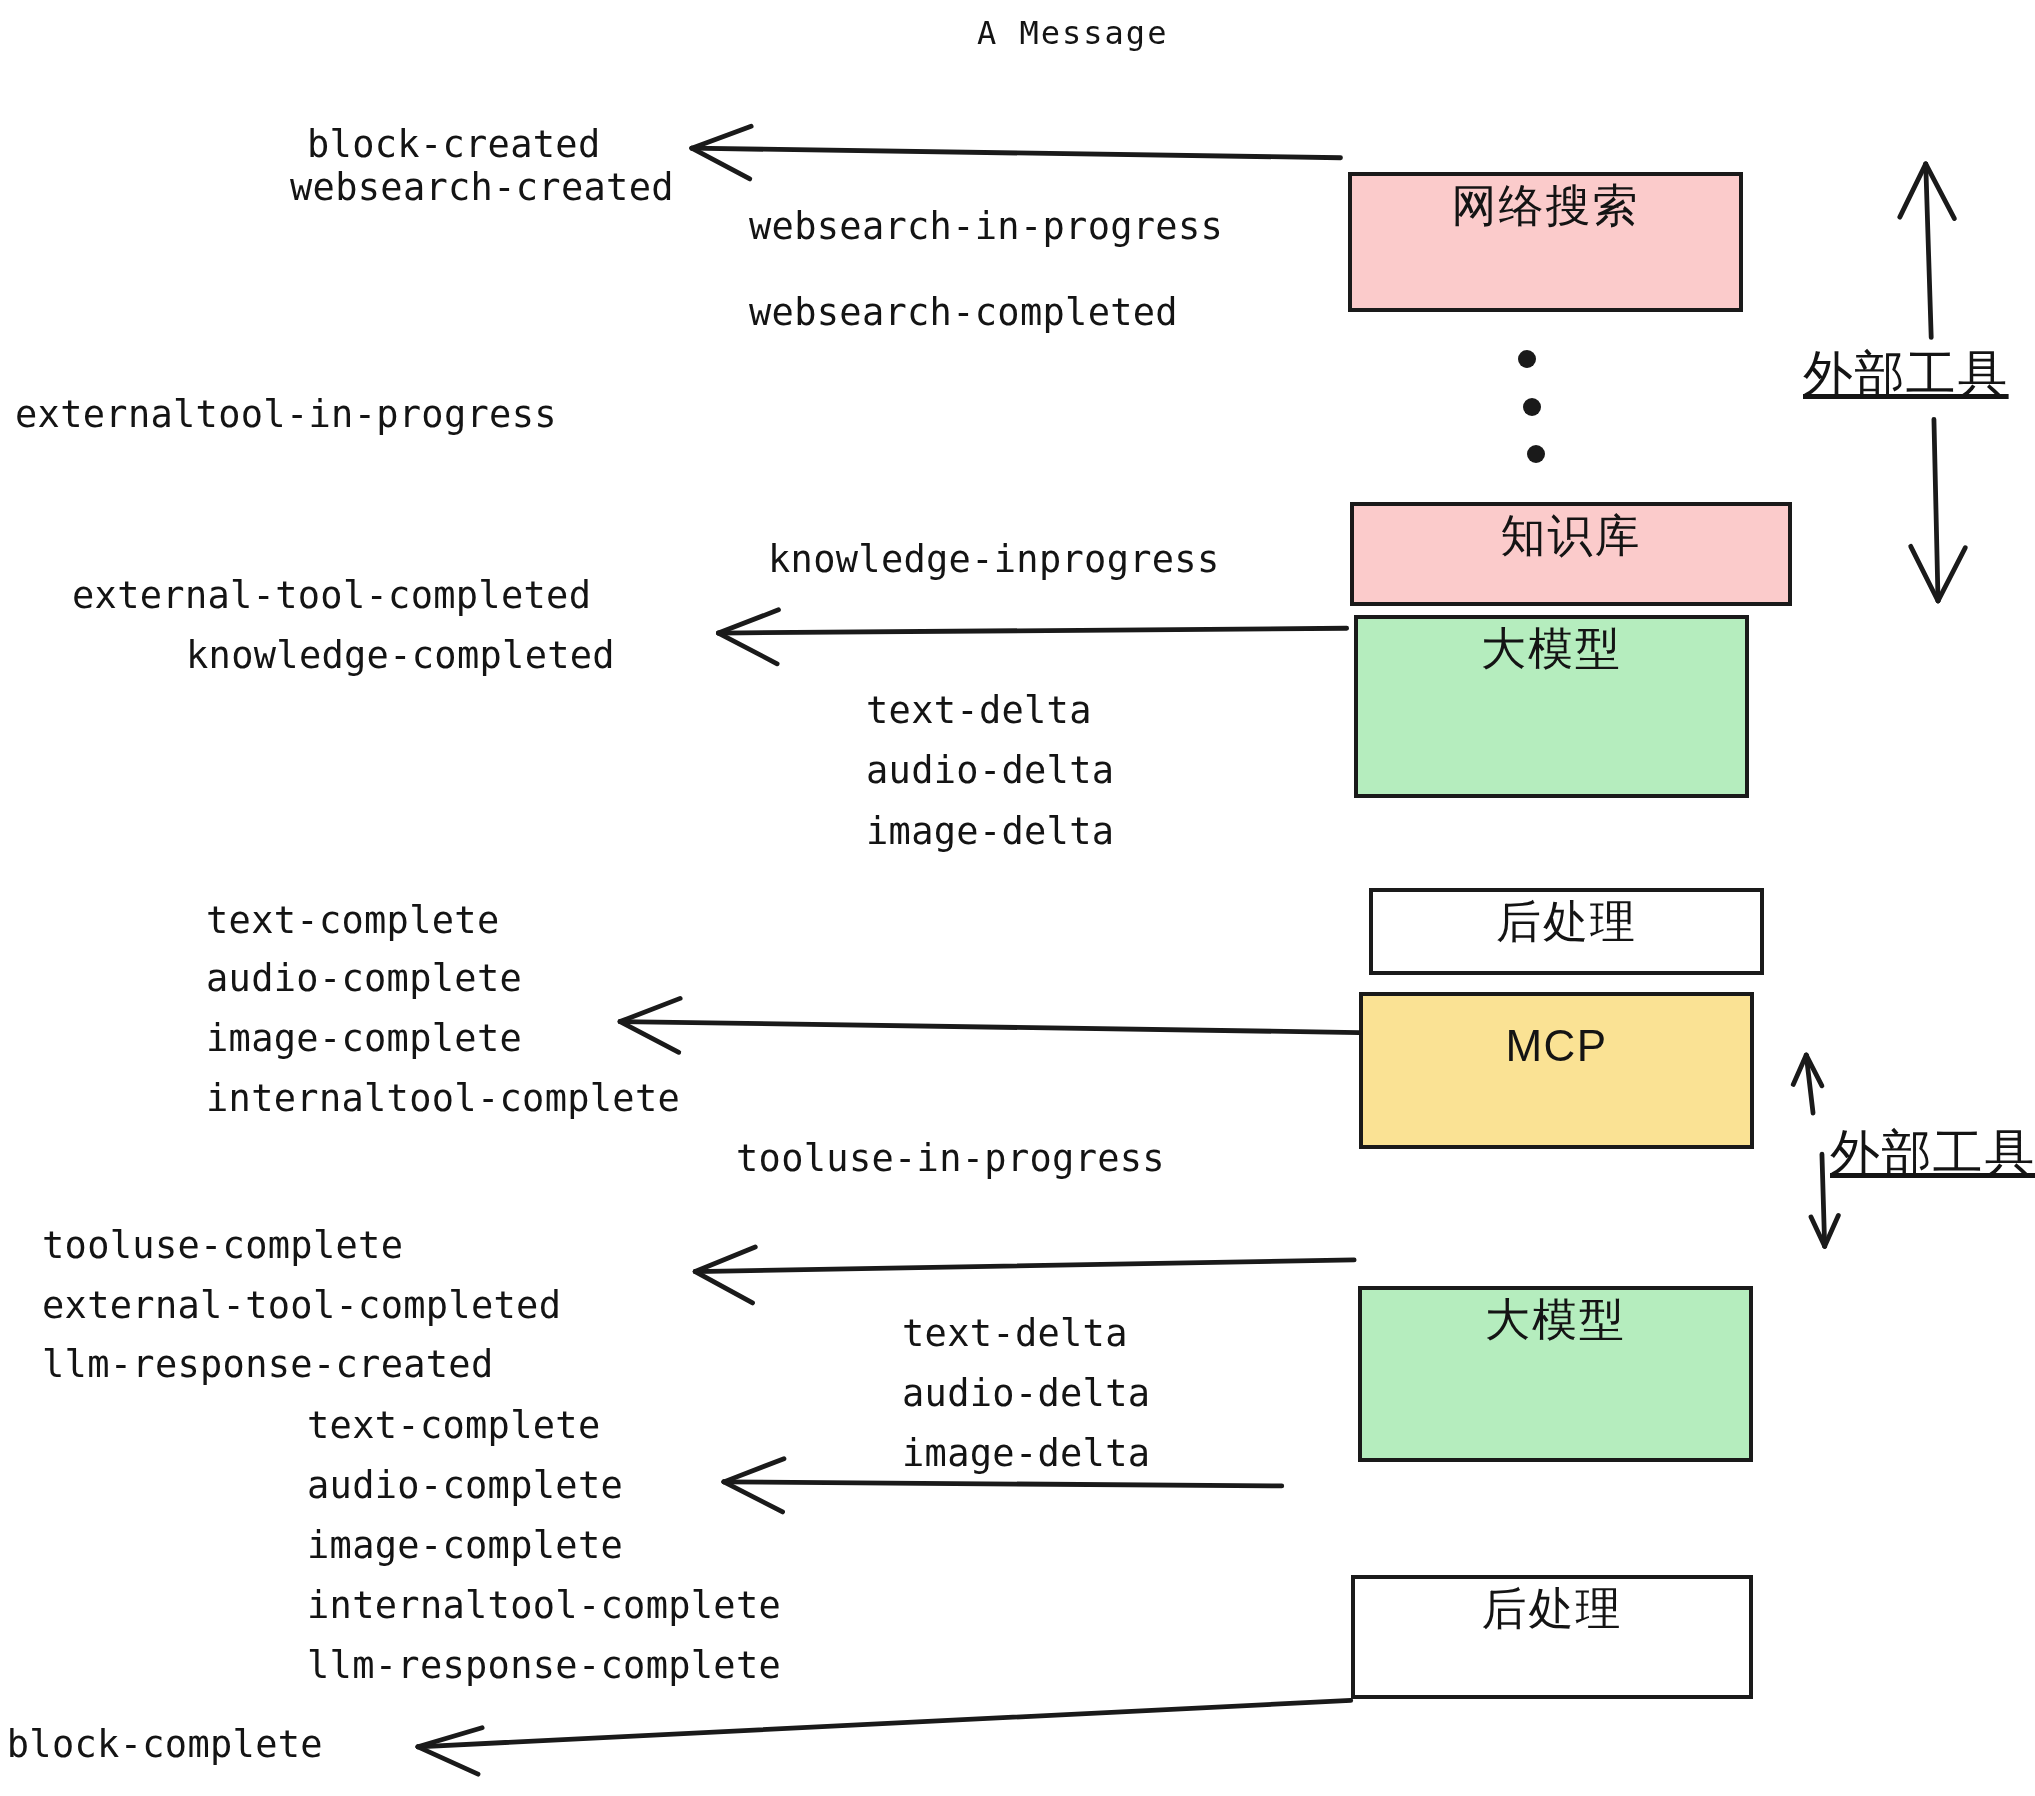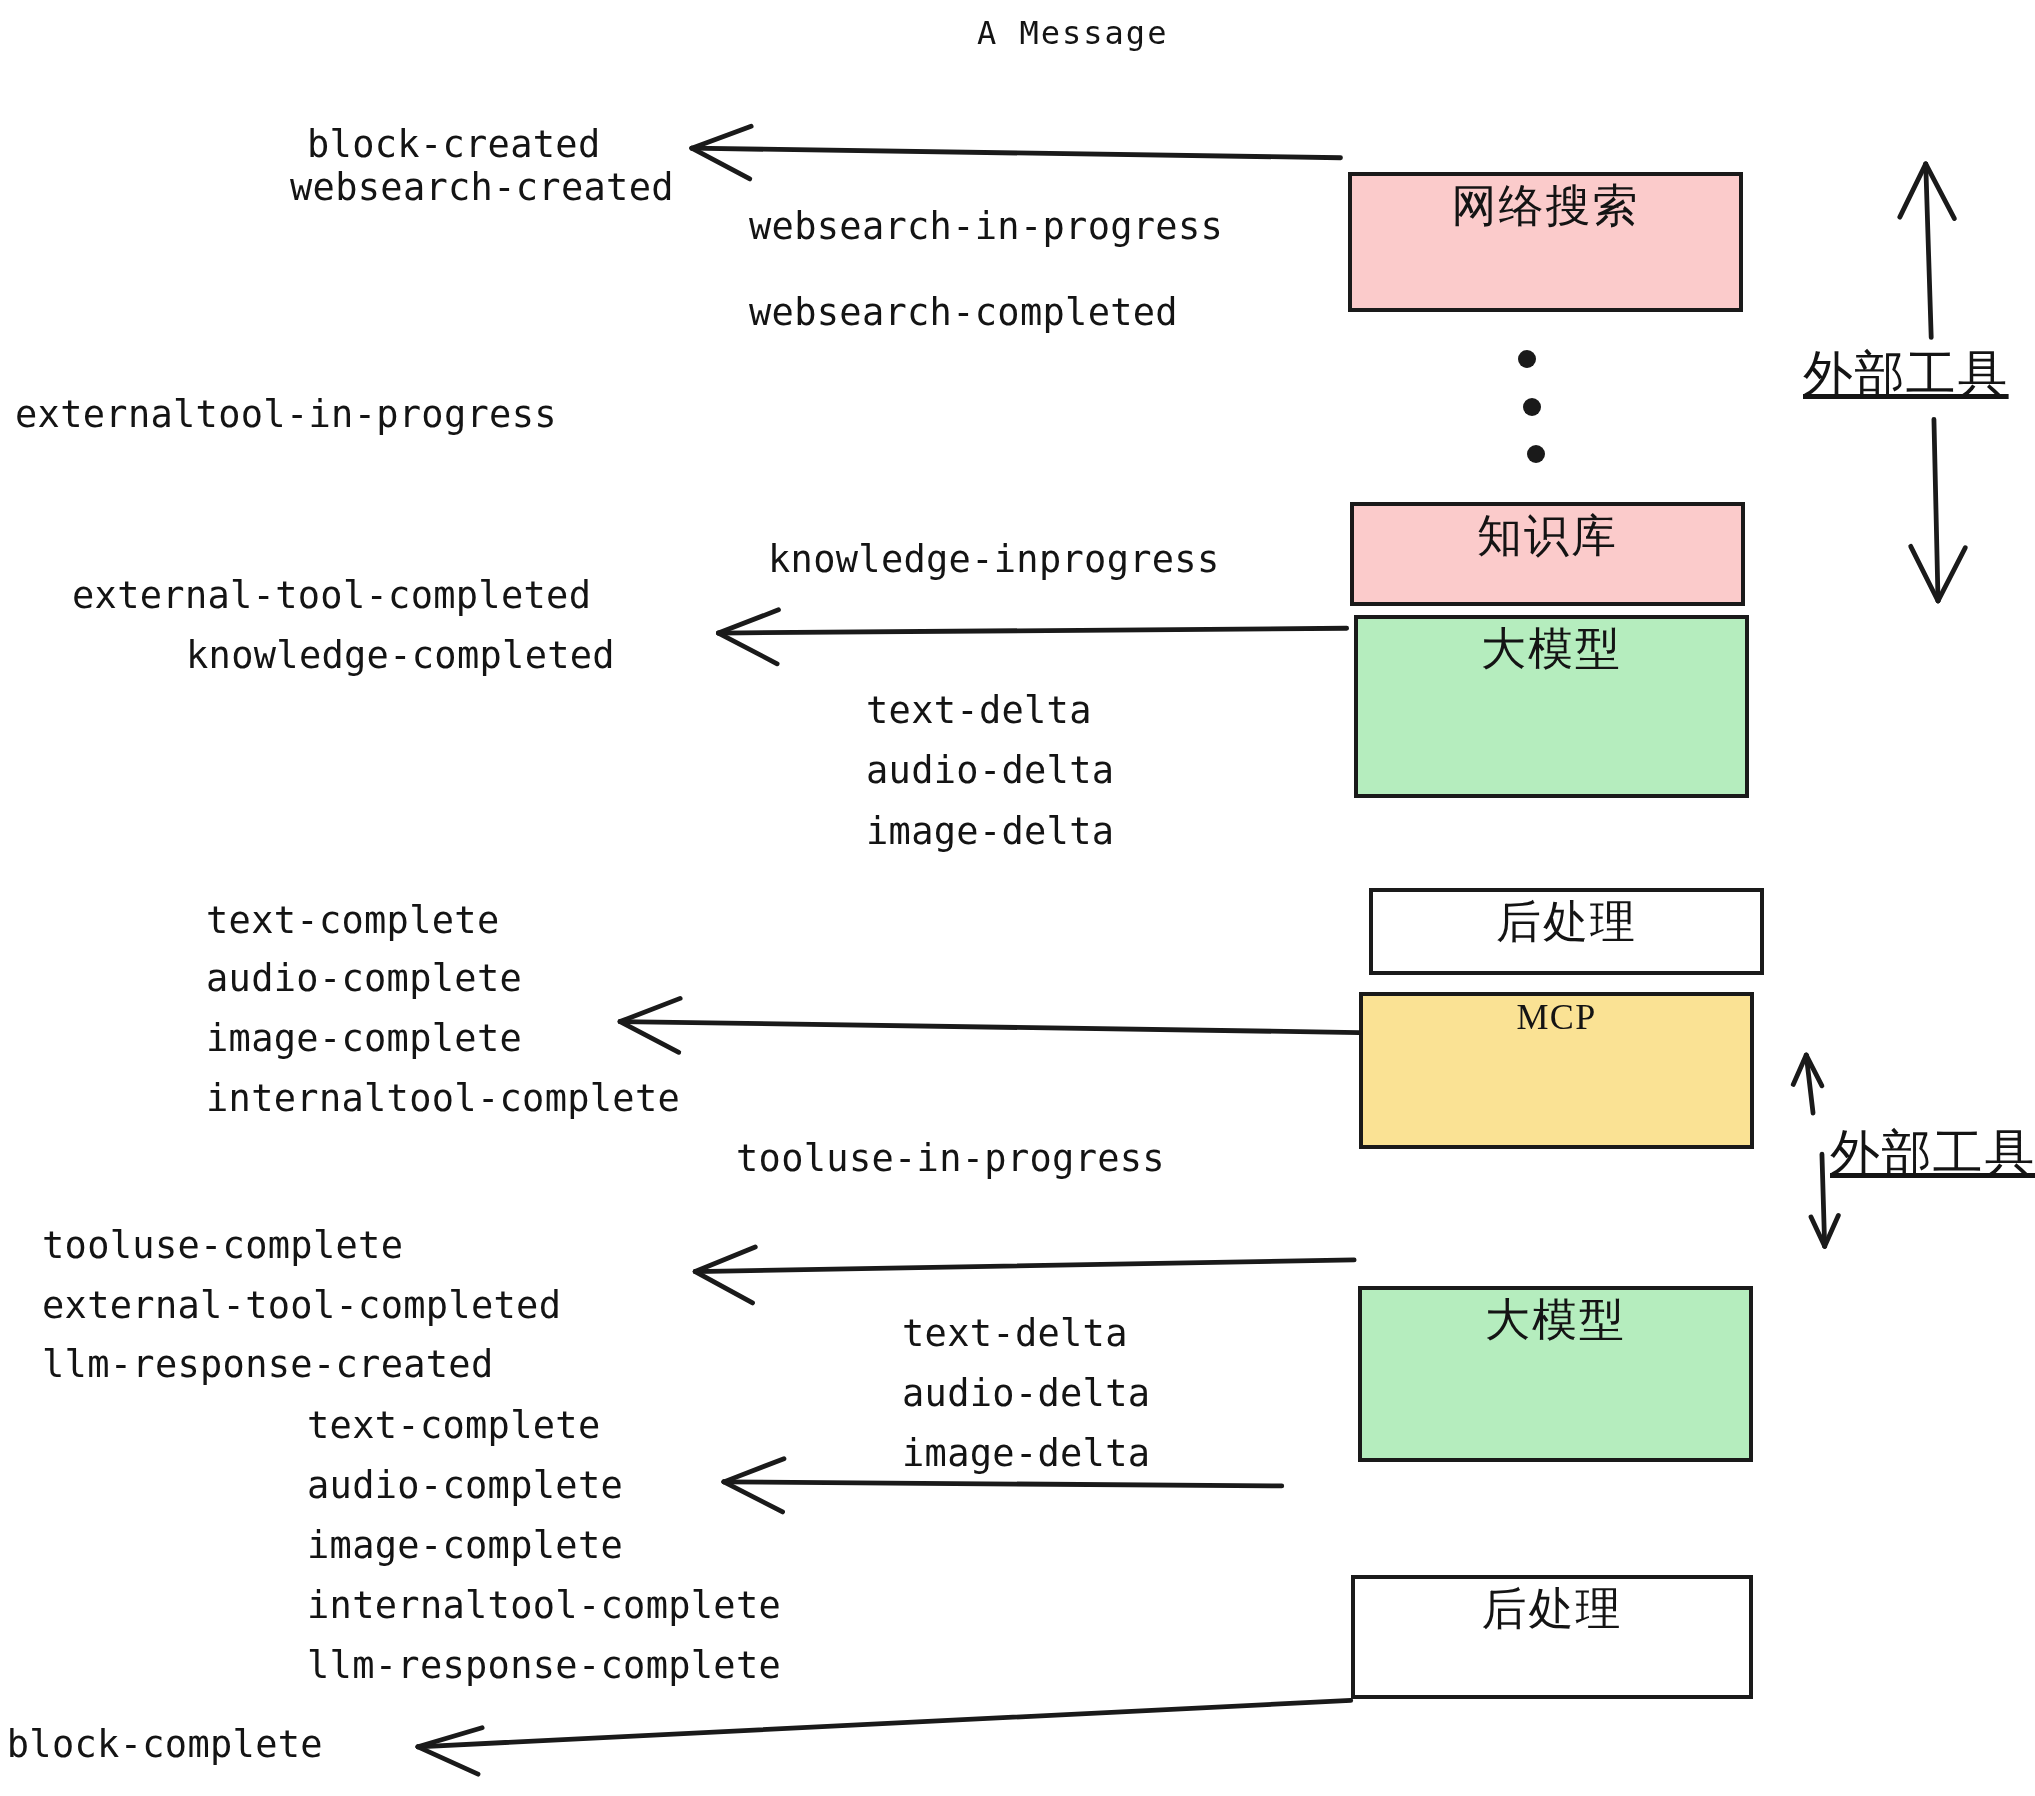--- a/index.html
+++ b/index.html
@@ -51,23 +51,24 @@
     align-items: flex-start;
     justify-content: center;
   }
   .box > span {
     font-family: "DejaVu Sans", "Liberation Sans", sans-serif;
     font-size: 45px;
     color: #141414;
     letter-spacing: 2px;
   }
   .box.mono > span {
-    font-family: Liberation Serif, serif;
-    font-size: 36px;
+    font-family: Liberation Sans, sans-serif;
+    font-size: 44px;
     letter-spacing: 1.4px;
+    margin-top: 25px;
   }
   
   .dot {
     position: absolute;
     width: 18px;
     height: 18px;
     border-radius: 50%;
     background: #1a1a1a;
   }
   
@@ -113,21 +114,21 @@
   <div class="evt" style="left:307px;  top:1467px;">audio-complete</div>
   <div class="evt" style="left:307px;  top:1527px;">image-complete</div>
   <div class="evt" style="left:307px;  top:1587px;">internaltool-complete</div>
   <div class="evt" style="left:307px;  top:1647px;">llm-response-complete</div>
   <div class="evt" style="left:6.8px;   top:1726px;">block-complete</div>
 
   <div class="box" style="left:1348px; top:172px;  width:395px; height:140px; background:#FBCBCB;">
     <span>网络搜索</span>
   </div>
 
-  <div class="box" style="left:1350px; top:502px;  width:395px; height:104px; background:#FBCBCB;">
+  <div class="box" style="left:1350px; top:502px;  width:442px; height:104px; background:#FBCBCB;">
     <span>知识库</span>
   </div>
 
   <div class="box" style="left:1354px; top:615px;  width:395px; height:183px; background:#B5EDBE;">
     <span>大模型</span>
   </div>
 
   <div class="box" style="left:1369px; top:888px; width:395px; height:87px; background:#FFFFFF;">
     <span>后处理</span>
   </div>

